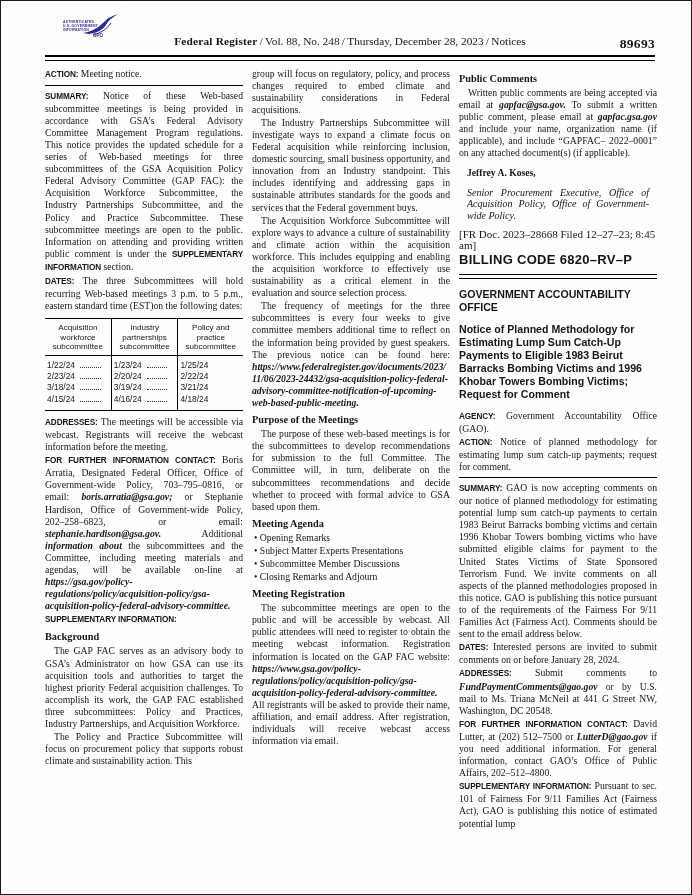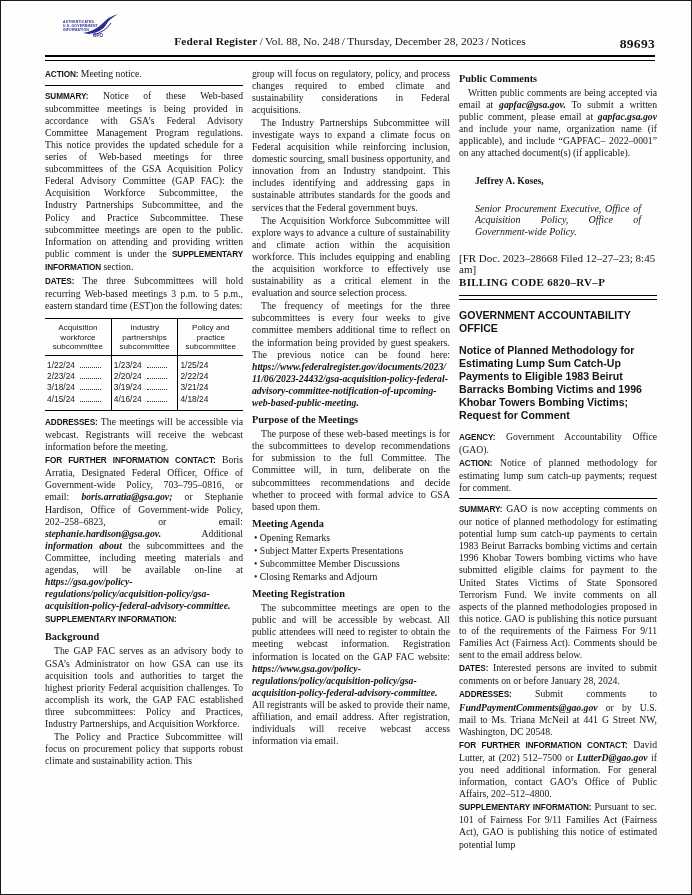--- a/index.html
+++ b/index.html
@@ -13,39 +13,39 @@
   .gpo-gpo{position:absolute;left:30px;top:22px;color:#2b2b96;font-family:"Liberation Sans",sans-serif;
            font-size:4.5px;font-weight:bold;}
   .header-line{position:relative;margin:34px 36px 0 44px;height:16px;text-align:center;font-size:11.3px;}
   .hl-journal{font-weight:bold;letter-spacing:.2px;}
   .hl-page{position:absolute;right:0;bottom:-1px;font-weight:bold;font-size:13.5px;letter-spacing:.3px;}
   .header-rule{margin:4px 36px 0 44px;border-top:2.2px solid #000;border-bottom:1.4px solid #000;height:2.5px;}
   
   .cols{display:flex;gap:9px;padding:7px 34px 0 44px;}
   .col{flex:1;min-width:0;}
   
-  .t{font-size:9.7px;line-height:12.1px;text-align:justify;margin:16px;}
+  .t{font-size:9.7px;line-height:12.1px;text-align:justify;margin:8px;}
   .para{margin:0 0 1px 0;}
   .ind{text-indent:9px;}
   .lbl,.lbl-inline{font-family:"Liberation Sans",sans-serif;font-weight:bold;font-size:8.2px;letter-spacing:-.1px;}
   .it{font-style:italic;overflow-wrap:anywhere;font-weight:bold;}
   .h-serif{font-size:10.3px;font-weight:bold;margin:5px 0 3px 0;text-align:left;}
   .h-sans{font-family:"Liberation Sans",sans-serif;font-weight:bold;font-size:10.6px;line-height:13px;
           text-align:left;margin:0 0 9px 0;}
   .agency{margin-top:2px;}
   .rule-thin{border-top:1px solid #000;margin:4px 0 4px 0;}
   .rule-double{border-top:1.6px solid #000;border-bottom:1.6px solid #000;height:2.5px;margin:7px 0 9px 0;}
   .bullets{margin:1px 0 2px 0;}
   .bullet{padding-left:11px;text-indent:-9px;text-align:left;margin:1px 0;}
   .bullet::before{content:"• ";}
   .sig{margin-top:3px;}
   .sig-name{font-weight:bold;font-size:9.6px;text-align:left;}
   .sig-title{font-style:italic;font-size:10px;line-height:11.3px;}
   .frdoc{font-size:11px;line-height:11px;margin:2px 0 1px 0;}
-  .billing{font-family:Liberation Serif, serif;font-weight:bold;font-size:11px;letter-spacing:.3px;margin:1px 0 0 0;}
+  .billing{font-family:Liberation Sans, sans-serif;font-weight:bold;font-size:13px;letter-spacing:.3px;margin:1px 0 0 0;}
   
   .fr-table{width:100%;border-collapse:collapse;margin:6px 0 5px 0;border-top:1.6px solid #000;border-bottom:1.6px solid #000;
             font-family:"Liberation Sans",sans-serif;}
   .fr-table th{font-size:8.1px;font-weight:normal;line-height:9.6px;text-align:center;vertical-align:top;
                padding:4px 2px 3px 2px;border-bottom:1.2px solid #000;}
   .fr-table th+th,.fr-table td+td{border-left:1px solid #000;}
   .fr-table td{font-size:8.4px;line-height:11.2px;padding:0 4px 0 2px;vertical-align:top;}
   .fr-table tr:first-child td{padding-top:4px;}
   .fr-table tr:last-child td{padding-bottom:5px;}
   .cellflex{display:flex;align-items:baseline;}

